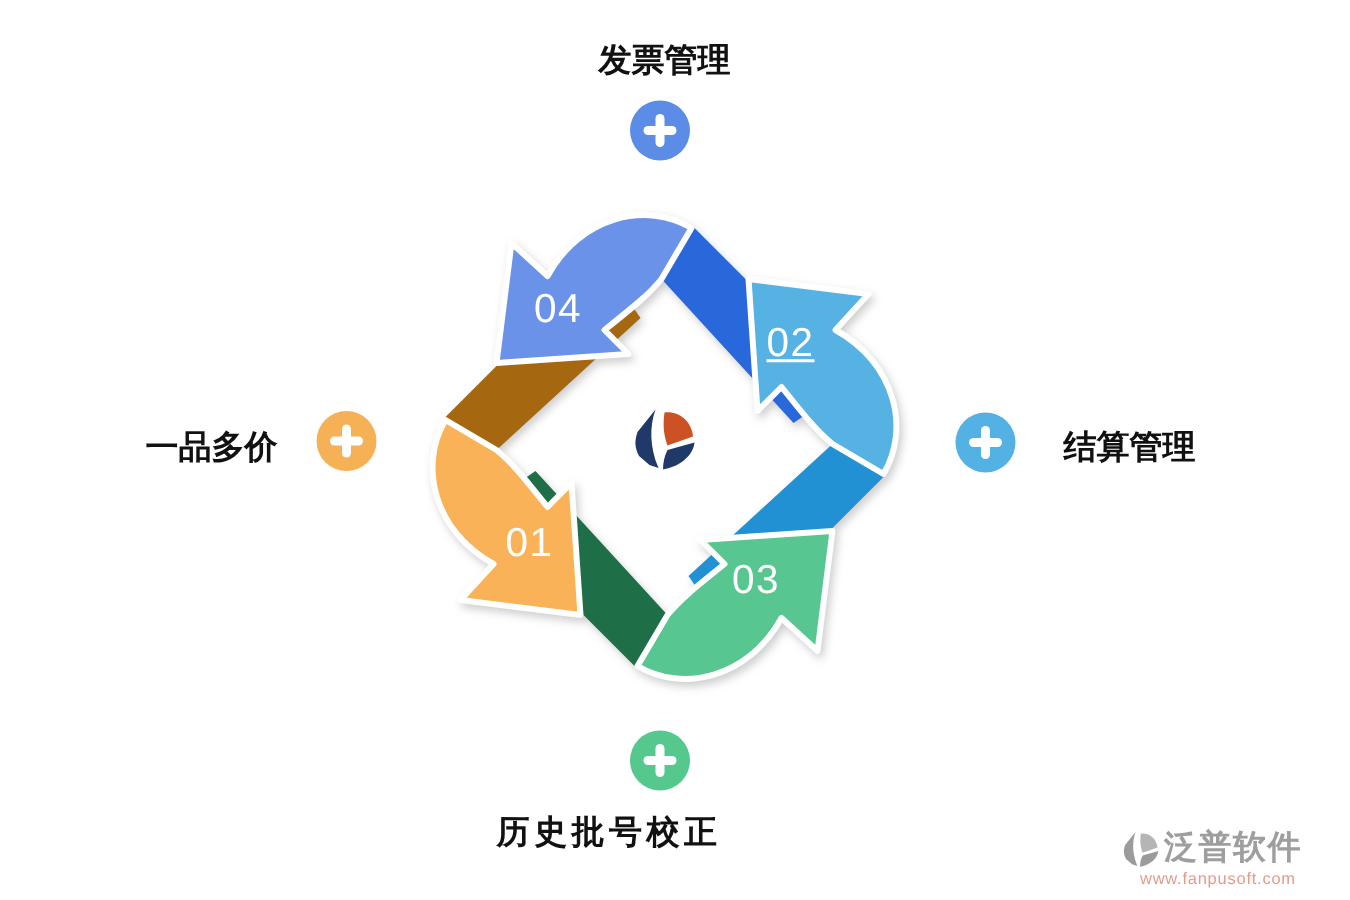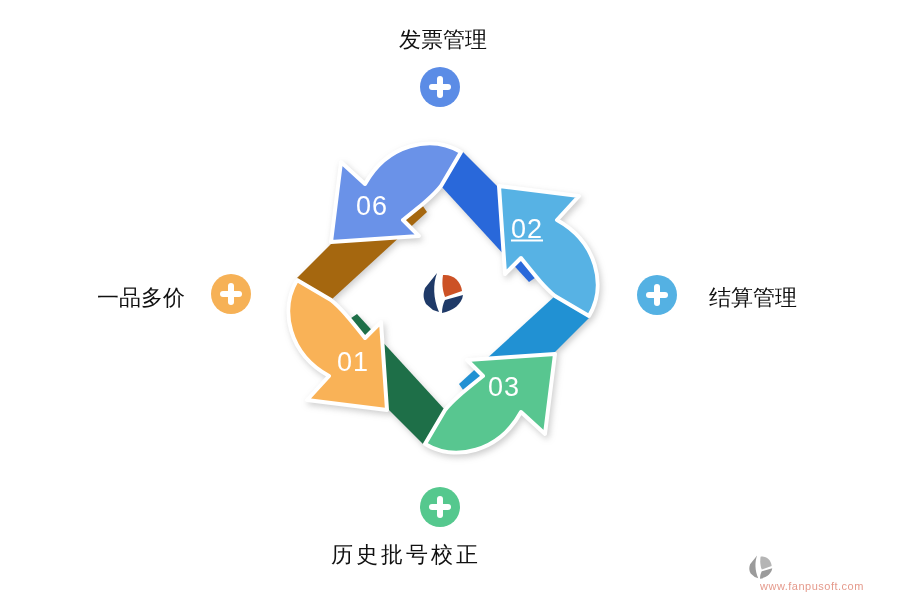--- a/index.html
+++ b/index.html
@@ -2,21 +2,21 @@
 <html><head>
 <meta charset="utf-8">
 <style>
   html,body{margin:0;padding:0;}
   body{
     width:900px;height:600px;position:relative;overflow:hidden;
     background:#ffffff;
     font-family:"Liberation Sans","DejaVu Sans",sans-serif;
   }
   .node-label{
-    position:absolute;color:#111111;font-weight:normal;font-size:22px;
+    position:absolute;color:#111111;font-weight:bold;font-size:22px;
     white-space:nowrap;
   }
   .label-top{left:341px;top:25px;width:204px;text-align:center;}
   .label-right{left:709px;top:283px;}
   .label-bottom{left:331px;top:540px;width:224px;text-align:left;letter-spacing:3px;}
   .label-left{left:84px;top:283px;width:101px;text-align:right;}
   .plus-btn{
     position:absolute;width:40px;height:40px;border-radius:50%;
   }
   .plus-top{left:420px;top:67px;}
@@ -62,21 +62,21 @@
   <path transform="rotate(90 160 160)" d="M158,48 L178,12 L284,118 L246,144 Z" fill="#2191D3"></path>
   <path transform="rotate(180 160 160)" d="M158,48 L178,12 L284,118 L246,144 Z" fill="#1E6F48"></path>
   <path transform="rotate(270 160 160)" d="M158,48 L178,12 L284,118 L246,144 Z" fill="#A5670F"></path>
 
   <path stroke="#ffffff" stroke-width="4" stroke-linejoin="round" d="M178,14 C148,-4 104,6 82,46 L58,24 L48,104 L136,98 L120,82 C140,66 150,58 158,48 Z" fill="#6A92E8"></path>
   <path transform="rotate(90 160 160)" stroke="#ffffff" stroke-width="4" stroke-linejoin="round" d="M178,14 C148,-4 104,6 82,46 L58,24 L48,104 L136,98 L120,82 C140,66 150,58 158,48 Z" fill="#57B2E4"></path>
   <path transform="rotate(180 160 160)" stroke="#ffffff" stroke-width="4" stroke-linejoin="round" d="M178,14 C148,-4 104,6 82,46 L58,24 L48,104 L136,98 L120,82 C140,66 150,58 158,48 Z" fill="#58C690"></path>
   <path transform="rotate(270 160 160)" stroke="#ffffff" stroke-width="4" stroke-linejoin="round" d="M178,14 C148,-4 104,6 82,46 L58,24 L48,104 L136,98 L120,82 C140,66 150,58 158,48 Z" fill="#F9B257"></path>
 </svg>
 
-<div class="step-number" style="left:372px;top:206px;">06</div>
+<div class="step-number" style="left:372px;top:206px;">04</div>
 <div class="step-number" style="left:527px;top:229px;text-decoration:underline;">02</div>
 <div class="step-number" style="left:504px;top:387px;">03</div>
 <div class="step-number" style="left:353px;top:362px;">01</div>
 
 <svg id="center-logo" viewBox="0 0 48 48" xmlns="http://www.w3.org/2000/svg">
   <path d="M19,6 L7,21 C5,27 5,31 8,37 L15,43 L21,45 C15,31 15,17 19,6 Z" fill="#1F3A68"></path>
   <path d="M25,8 C35,7 43,14 44,24 L27,30 C24,22 24,15 25,8 Z" fill="#CC5226"></path>
   <path d="M27,33 L45,28 C44,37 35,44 24,46 C24,41 25,37 27,33 Z" fill="#1F3A68"></path>
 </svg>
 
@@ -104,15 +104,16 @@
   <span class="bar-v"></span>
 </div>
 
 <div id="watermark">
   <div class="brand-row">
     <svg width="28" height="28" viewBox="0 0 48 48" xmlns="http://www.w3.org/2000/svg">
       <path d="M19,6 L7,21 C5,27 5,31 8,37 L15,43 L21,45 C15,31 15,17 19,6 Z" fill="#9B9B9B"></path>
       <path d="M25,8 C35,7 43,14 44,24 L27,30 C24,22 24,15 25,8 Z" fill="#B5B5B5"></path>
       <path d="M27,33 L45,28 C44,37 35,44 24,46 C24,41 25,37 27,33 Z" fill="#9B9B9B"></path>
     </svg>
+    <span class="brand-name">泛普软件</span>
   </div>
   <div class="brand-url">www.fanpusoft.com</div>
 </div>
 
 </body></html>

